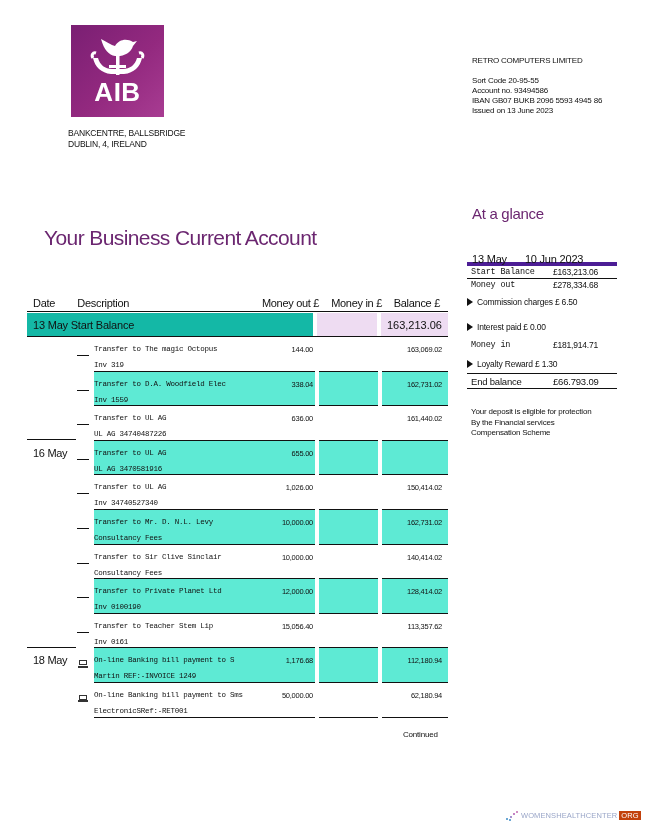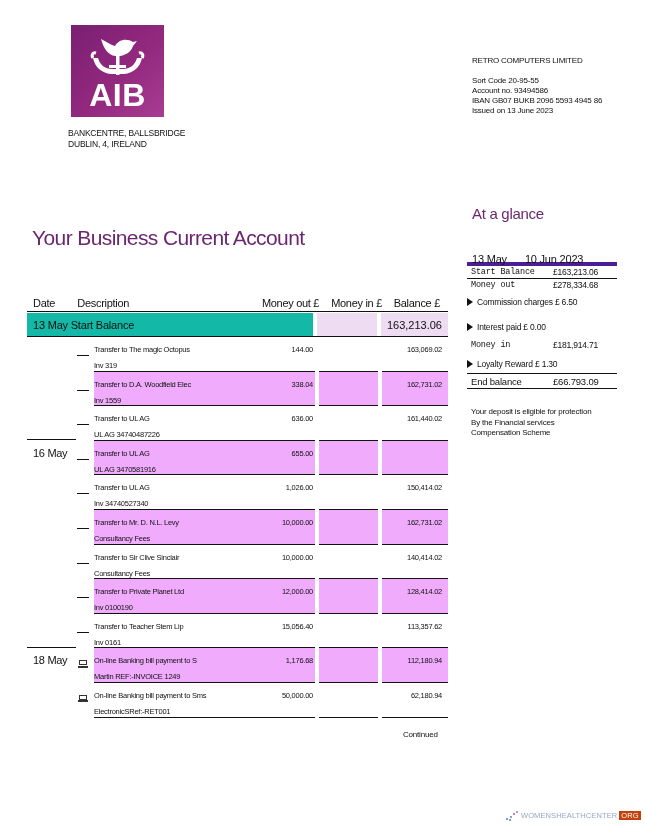--- a/index.html
+++ b/index.html
@@ -7,21 +7,21 @@
   body { position: relative; font-family: "Liberation Sans", sans-serif; color: #111; }
 
   .logo { position: absolute; left: 71px; top: 25px; width: 93px; height: 92px;
     background: linear-gradient(135deg, #7a1f73 0%, #93297f 55%, #a83c92 100%); }
   .logo svg { display:block; }
   .bank-addr { position: absolute; left: 68px; top: 128px; font-size: 8.5px; line-height: 11px; letter-spacing: -0.2px; }
 
   .customer { position: absolute; left: 472px; top: 56px; font-size: 8px; line-height: 10px; letter-spacing: -0.2px; }
   .customer .name { margin-bottom: 10px; }
 
-  .title { position: absolute; left: 32px; top: 226px; font-size: 21px; color: #6b2670; letter-spacing: -0.6px; }
+  .title { position: absolute; left: 44px; top: 226px; font-size: 21px; color: #6b2670; letter-spacing: -0.6px; }
 
   .glance-title { position: absolute; left: 472px; top: 205px; font-size: 15px; color: #6b2670; letter-spacing: -0.3px; }
   .glance { position: absolute; left: 467px; top: 252px; width: 150px; font-size: 8.5px; letter-spacing: -0.2px; }
   .glance .period { font-size: 11px; padding-left: 5px; height: 14px; line-height: 14px; border-bottom: 4px solid #4c1d95; }
   .glance .period span + span { margin-left: 18px; }
   .g-row { display: flex; height: 13px; line-height: 13px; padding-left: 4px; }
   .g-row .lbl { width: 82px; font-family: Liberation Mono, monospace; }
   .g-row.bb { border-bottom: 1px solid #111; }
   .g-arrow { display: flex; align-items: center; height: 19px; }
   .g-arrow .tri { width: 0; height: 0; border-top: 4px solid transparent; border-bottom: 4px solid transparent; border-left: 6px solid #111; margin-right: 4px; }
@@ -51,27 +51,27 @@
 
   .row { display: flex; height: 34.6px; position: relative; font-size: 7.5px; letter-spacing: -0.25px; }
   .row .date { width: 49px; font-size: 11px; padding-top: 6px; padding-left: 6px; letter-spacing: -0.3px; }
   .row .iconcell { width: 19px; position: relative; }
   .row .dash { position: absolute; left: 2px; top: 18px; width: 12px; border-top: 1px solid #111; }
   .row .pc { position: absolute; left: 3px; top: 12px; width: 10px; height: 8px; }
   .row .pc .scr { width: 8px; height: 5px; border: 1px solid #333; margin-left: 1px; background:#fff; }
   .row .pc .base { width: 10px; height: 2px; background: #333; margin-top: 0.5px; }
   .row .cell-main { width: 221px; display: flex; border-bottom: 1.5px solid #111; }
   .row .desc { width: 166px; padding-left: 0; padding-top: 4px; line-height: 17px; }
-  .row .desc div { height: 16px; }
+  .row .desc div { height: 16px; font-family: Liberation Mono, monospace; }
   .row .out { width: 55px; text-align: right; padding-top: 4px; padding-right: 2px; line-height: 17px; }
   .row .gap { width: 4px; }
   .row .in { width: 60px; border-bottom: 1.5px solid #111; }
   .row .gap2 { width: 4px; }
   .row .bal { width: 67px; text-align: right; padding-top: 4px; padding-right: 6px; line-height: 17px; border-bottom: 1.5px solid #111; }
-  .row.shaded .cell-main, .row.shaded .in, .row.shaded .bal { background: #f0abfc; }
+  .row.shaded .cell-main, .row.shaded .in, .row.shaded .bal { background: #5eead4; }
   .row.daystart::before { content: ""; position: absolute; left: 0; top: -1.5px; width: 49px; border-top: 1.5px solid #111; }
 
   .continued { position: absolute; left: 403px; top: 730px; font-size: 8px; letter-spacing: -0.2px; }
 
   .watermark { position: absolute; left: 505px; top: 811px; display: flex; align-items: flex-start; font-size: 7.5px; color: #9aa6c8; letter-spacing: 0.1px; }
   .watermark .dots { width: 14px; height: 10px; position: relative; margin-right: 2px; }
   .watermark .dots i { position: absolute; width: 2px; height: 2px; border-radius: 50%; }
   .watermark .org { background: #c2410c; color: #fff; padding: 0 2px; margin-left: 2px; font-size: 7.5px; }
 </style>
 </head>
@@ -82,21 +82,21 @@
 
     <path d="M30 14 C36 17 40 20 44 21 C48 14 56 13 62 17 L66 16 L62 21 C60 28 52 32 44 31 C38 30 33 25 30 14 Z" fill="#fff"></path>
 
     <rect x="45" y="30" width="3.5" height="20" fill="#fff"></rect>
     <rect x="38" y="40" width="17" height="3" fill="#fff"></rect>
 
     <path d="M22 33 C24 42 30 48 40 49 L53 49 C63 48 69 42 71 33 L66 33 C64 40 59 44 52 44 L41 44 C34 44 29 40 27 33 Z" fill="#fff"></path>
     <path d="M22 33 C20 30 22 27 25 28" stroke="#fff" stroke-width="3" fill="none"></path>
     <path d="M71 33 C73 30 71 27 68 28" stroke="#fff" stroke-width="3" fill="none"></path>
   </svg>
-  <div style="position:absolute;left:0;right:0;top:52px;text-align:center;color:#fff;font-family:'Liberation Sans',sans-serif;font-weight:bold;font-size:32px;letter-spacing:0.5px;">AIB</div>
+  <div style="position:absolute;left:0;right:0;top:52px;text-align:center;color:#fff;font-family:'Liberation Sans',sans-serif;font-weight:bold;font-size:26px;letter-spacing:0.5px;">AIB</div>
 </div>
 
 <div class="bank-addr">
   <div>BANKCENTRE, BALLSBRIDGE</div>
   <div>DUBLIN, 4, IRELAND</div>
 </div>
 
 <div class="customer">
   <div class="name">RETRO COMPUTERS LIMITED</div>
   <div>Sort Code 20-95-55</div>

